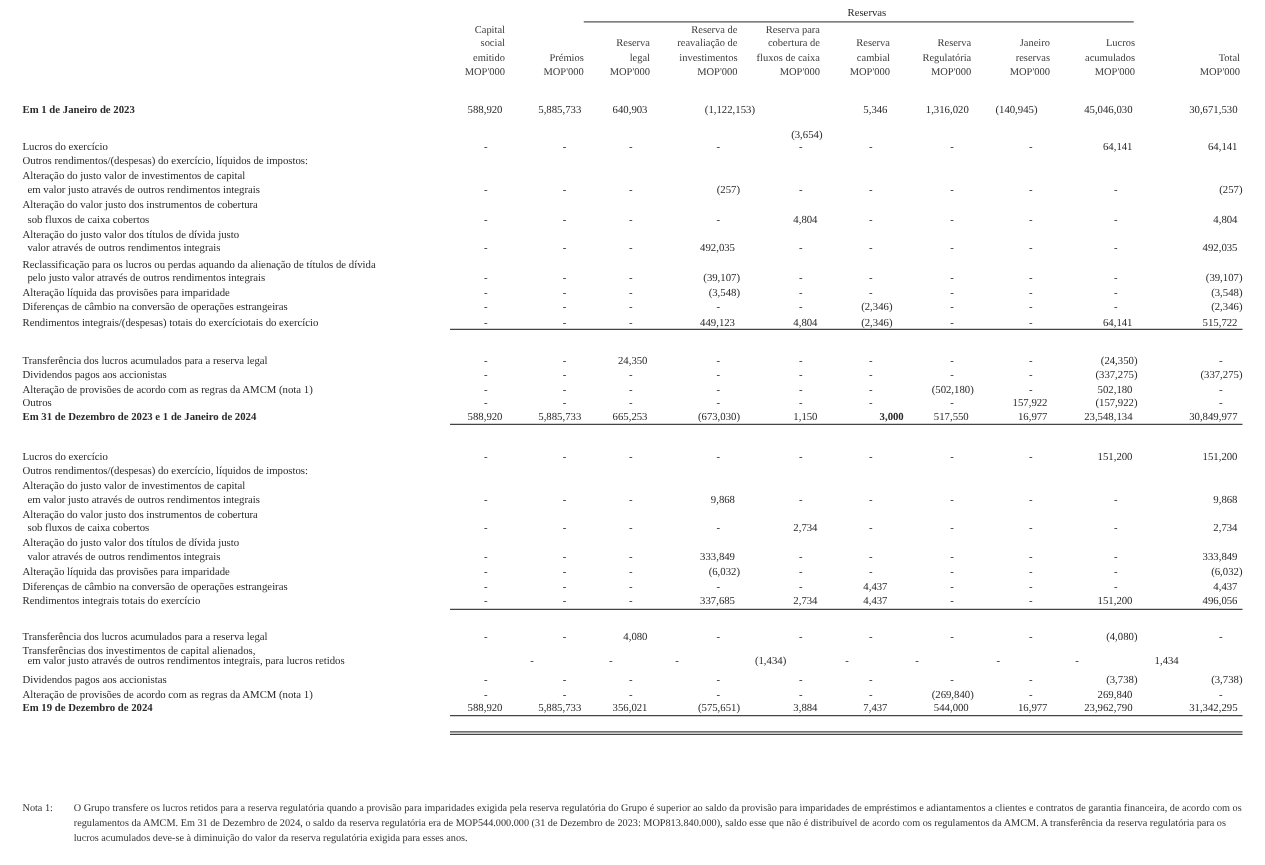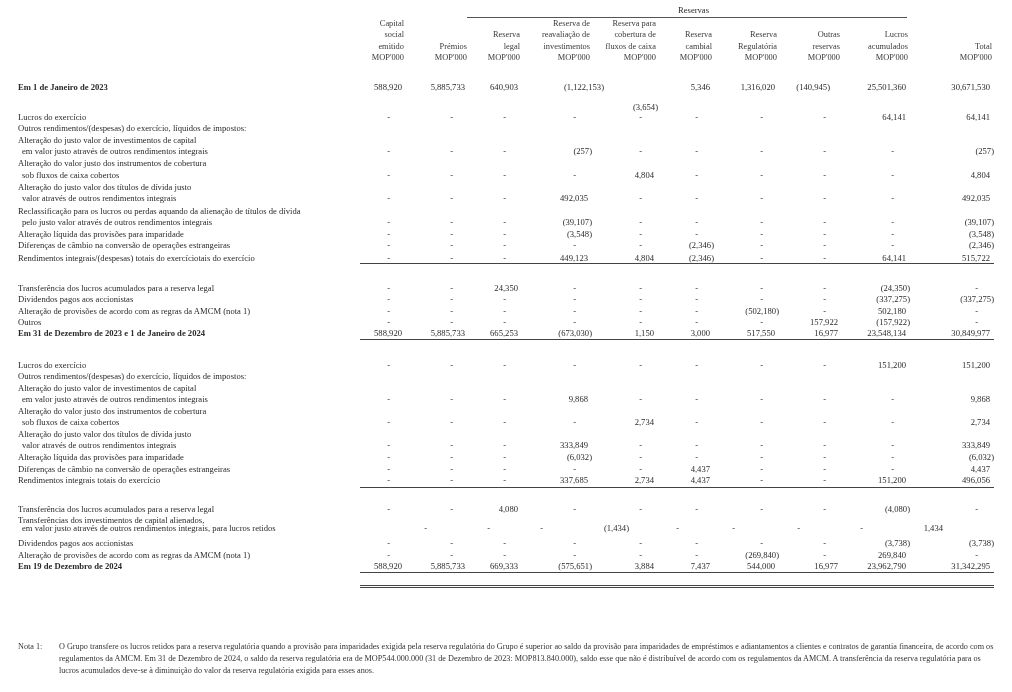--- a/index.html
+++ b/index.html
@@ -61,21 +61,21 @@
         <div>Reserva</div>
         <div>cambial</div>
         <div>MOP'000</div>
       </div>
       <div class="col-head" style="right: 235px; top: 29.4px;">
         <div>Reserva</div>
         <div>Regulatória</div>
         <div>MOP'000</div>
       </div>
       <div class="col-head" style="right: 172px; top: 29.4px;">
-        <div>Outras</div>
+        <div>Janeiro</div>
         <div>reservas</div>
         <div>MOP'000</div>
       </div>
       <div class="col-head" style="right: 104px; top: 29.4px;">
         <div>Lucros</div>
         <div>acumulados</div>
         <div>MOP'000</div>
       </div>
       <div class="col-head" style="right: 20px; top: 40.6px;">
         <div>Total</div>
@@ -86,21 +86,21 @@
       <div class="row" style="top: 83px;">
         <span class="label bold">Em 1 de Janeiro de 2023</span>
         <span class="cell" style="right: 610px;">588,920</span>
         <span class="cell" style="right: 547px;">5,885,733</span>
         <span class="cell" style="right: 494px;">640,903</span>
         <span class="cell" style="right: 408px;">(1,122,153)</span>
         <span class="cell" style="right: 354px; margin-top: 20px;">(3,654)</span>
         <span class="cell" style="right: 302px;">5,346</span>
         <span class="cell" style="right: 237px;">1,316,020</span>
         <span class="cell" style="right: 182px;">(140,945)</span>
-        <span class="cell" style="right: 106px;">25,501,360</span>
+        <span class="cell" style="right: 106px;">45,046,030</span>
         <span class="cell" style="right: 22px;">30,671,530</span>
       </div>
       <div class="row" style="top: 113px;">
         <span class="label">Lucros do exercício</span>
         <span class="cell" style="right: 622px;">-</span>
         <span class="cell" style="right: 559px;">-</span>
         <span class="cell" style="right: 506px;">-</span>
         <span class="cell" style="right: 436px;">-</span>
         <span class="cell" style="right: 370px;">-</span>
         <span class="cell" style="right: 314px;">-</span>
@@ -267,21 +267,21 @@
         <span class="cell" style="right: 102px;">(157,922)</span>
         <span class="cell" style="right: 34px;">-</span>
       </div>
       <div class="row" style="top: 329px;">
         <span class="label bold">Em 31 de Dezembro de 2023 e 1 de Janeiro de 2024</span>
         <span class="cell" style="right: 610px;">588,920</span>
         <span class="cell" style="right: 547px;">5,885,733</span>
         <span class="cell" style="right: 494px;">665,253</span>
         <span class="cell" style="right: 420px;">(673,030)</span>
         <span class="cell" style="right: 358px;">1,150</span>
-        <span class="cell" style="right: 302px;">3,000</span>
+        <span class="cell" style="right: 289px; font-weight: bold;">3,000</span>
         <span class="cell" style="right: 237px;">517,550</span>
         <span class="cell" style="right: 174px;">16,977</span>
         <span class="cell" style="right: 106px;">23,548,134</span>
         <span class="cell" style="right: 22px;">30,849,977</span>
       </div>
       <div class="row" style="top: 361px;">
         <span class="label">Lucros do exercício</span>
         <span class="cell" style="right: 622px;">-</span>
         <span class="cell" style="right: 559px;">-</span>
         <span class="cell" style="right: 506px;">-</span>
@@ -435,21 +435,21 @@
         <span class="cell" style="right: 314px;">-</span>
         <span class="cell" style="right: 233px;">(269,840)</span>
         <span class="cell" style="right: 186px;">-</span>
         <span class="cell" style="right: 106px;">269,840</span>
         <span class="cell" style="right: 34px;">-</span>
       </div>
       <div class="row" style="top: 562px;">
         <span class="label bold">Em 19 de Dezembro de 2024</span>
         <span class="cell" style="right: 610px;">588,920</span>
         <span class="cell" style="right: 547px;">5,885,733</span>
-        <span class="cell" style="right: 494px;">669,333</span>
+        <span class="cell" style="right: 494px;">356,021</span>
         <span class="cell" style="right: 420px;">(575,651)</span>
         <span class="cell" style="right: 358px;">3,884</span>
         <span class="cell" style="right: 302px;">7,437</span>
         <span class="cell" style="right: 237px;">544,000</span>
         <span class="cell" style="right: 174px;">16,977</span>
         <span class="cell" style="right: 106px;">23,962,790</span>
         <span class="cell" style="right: 22px;">31,342,295</span>
       </div>
     </div>
   <div id="lines">

